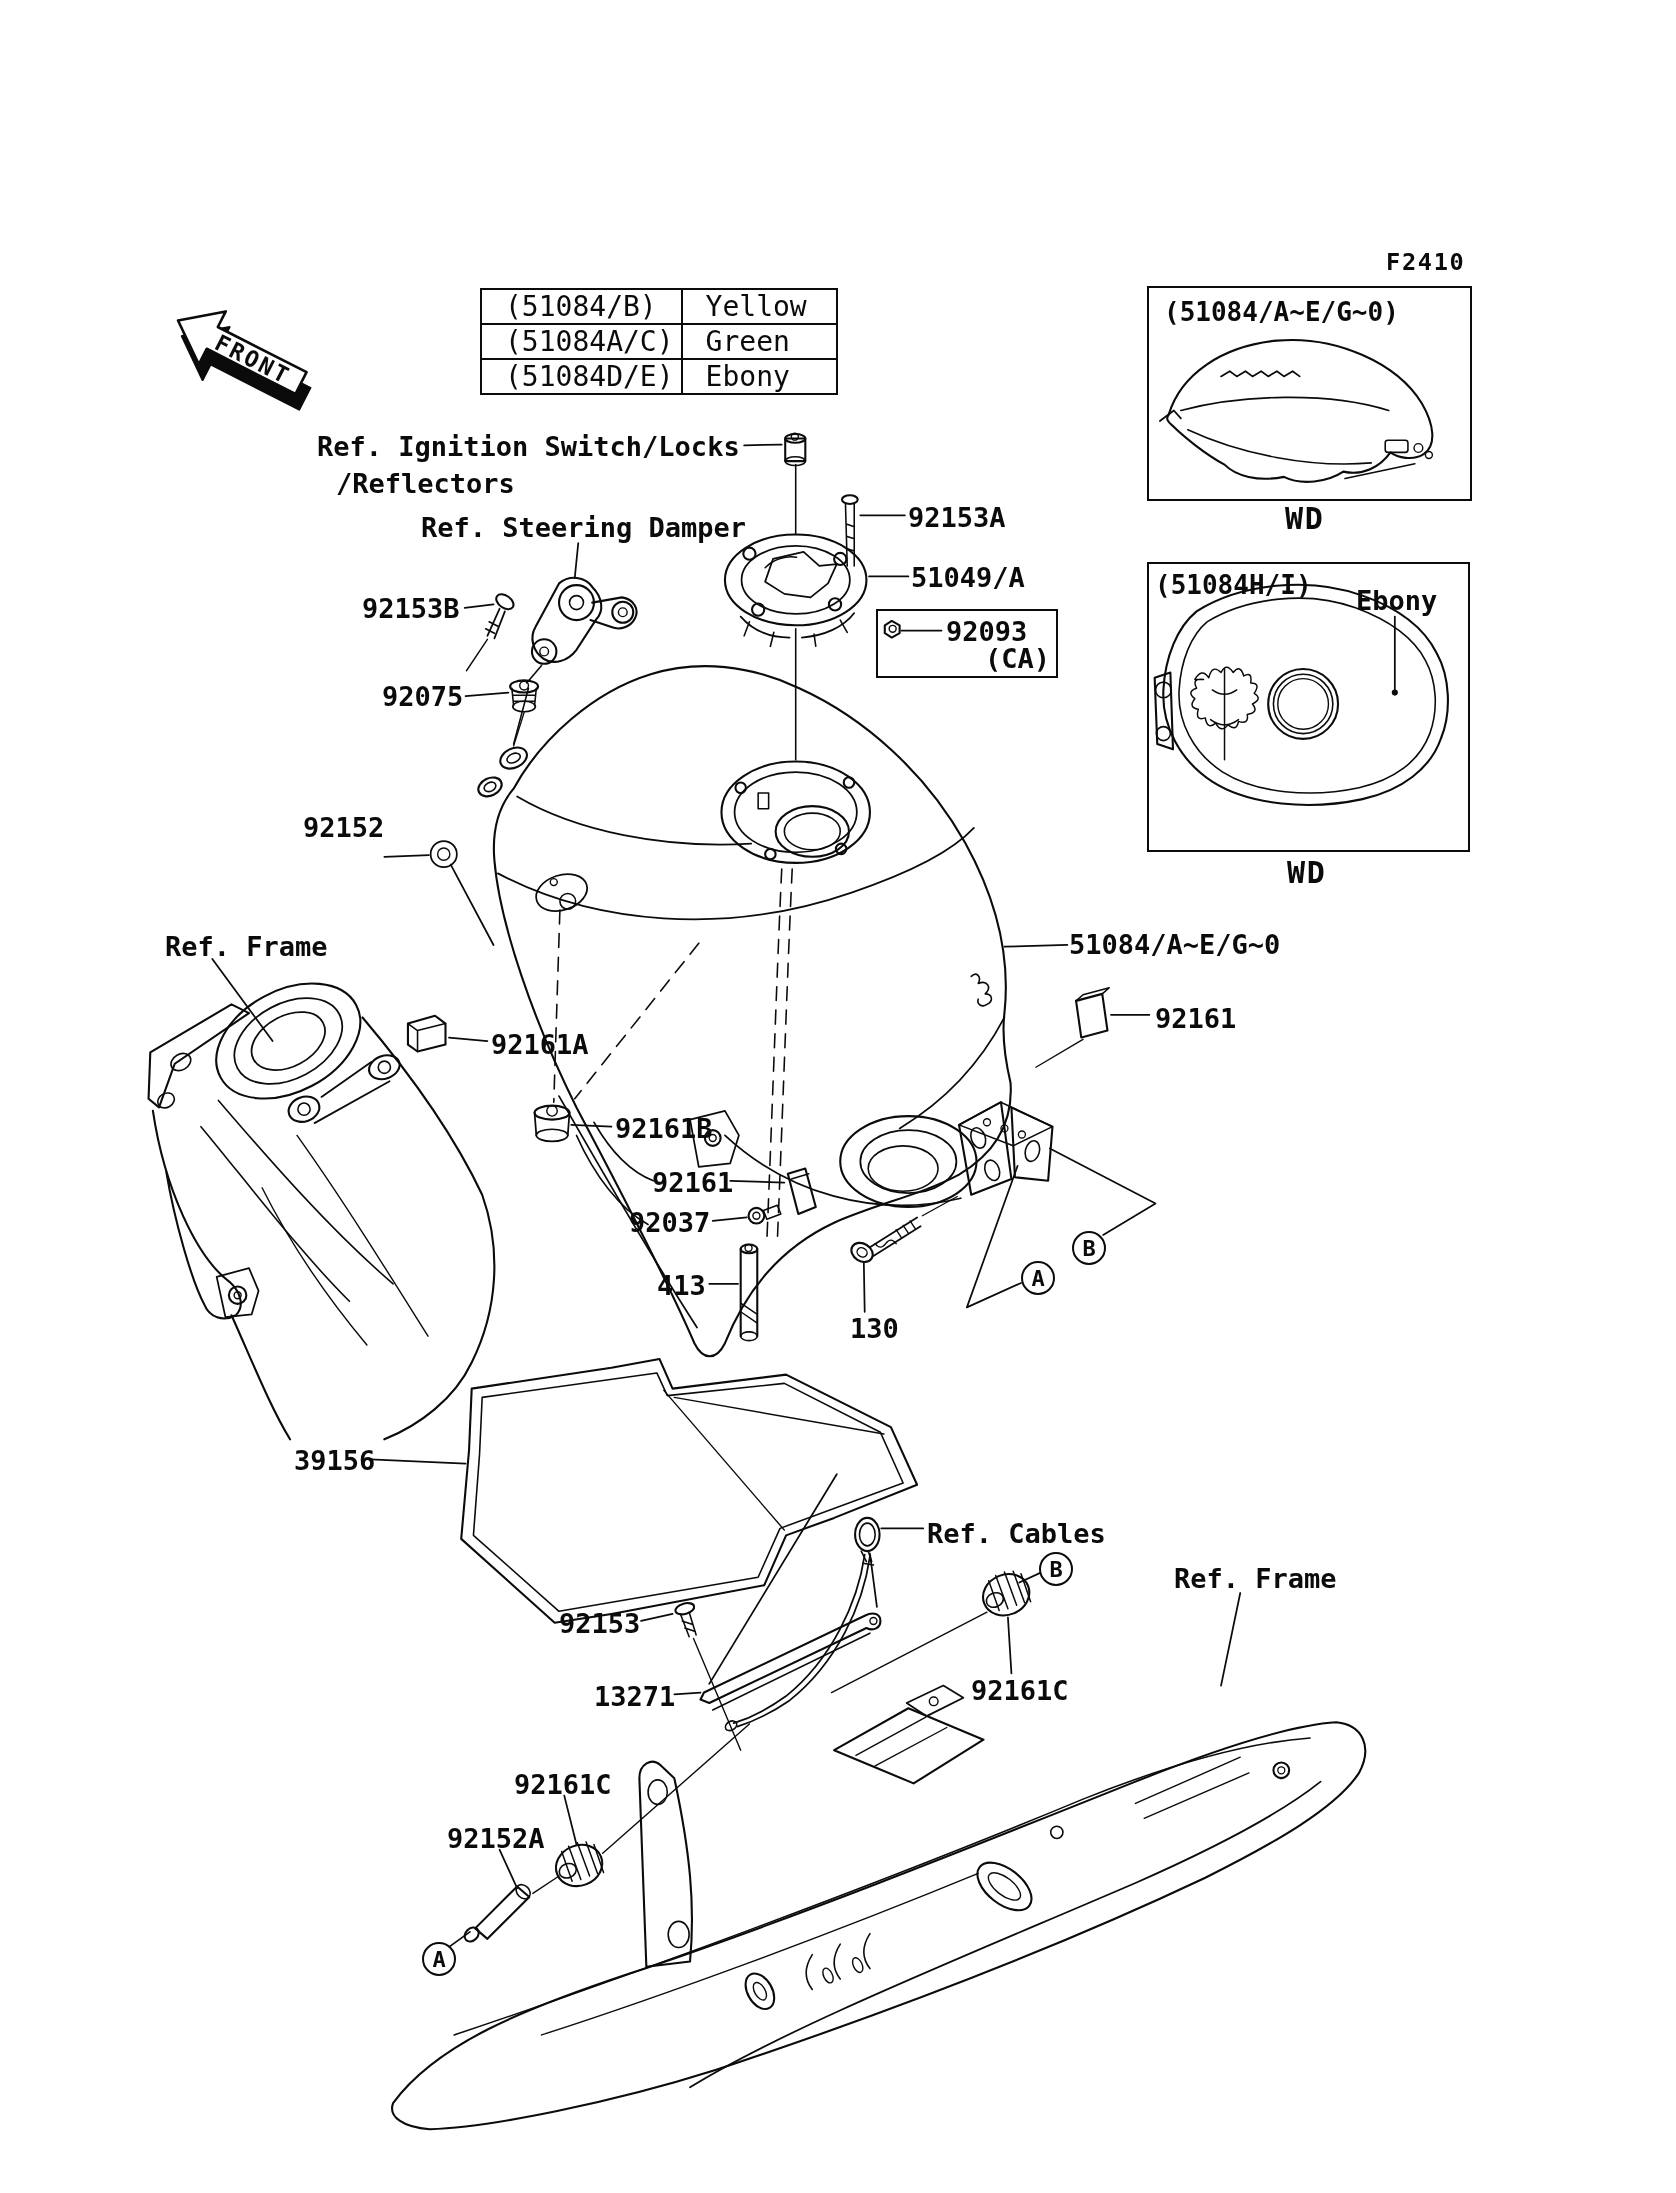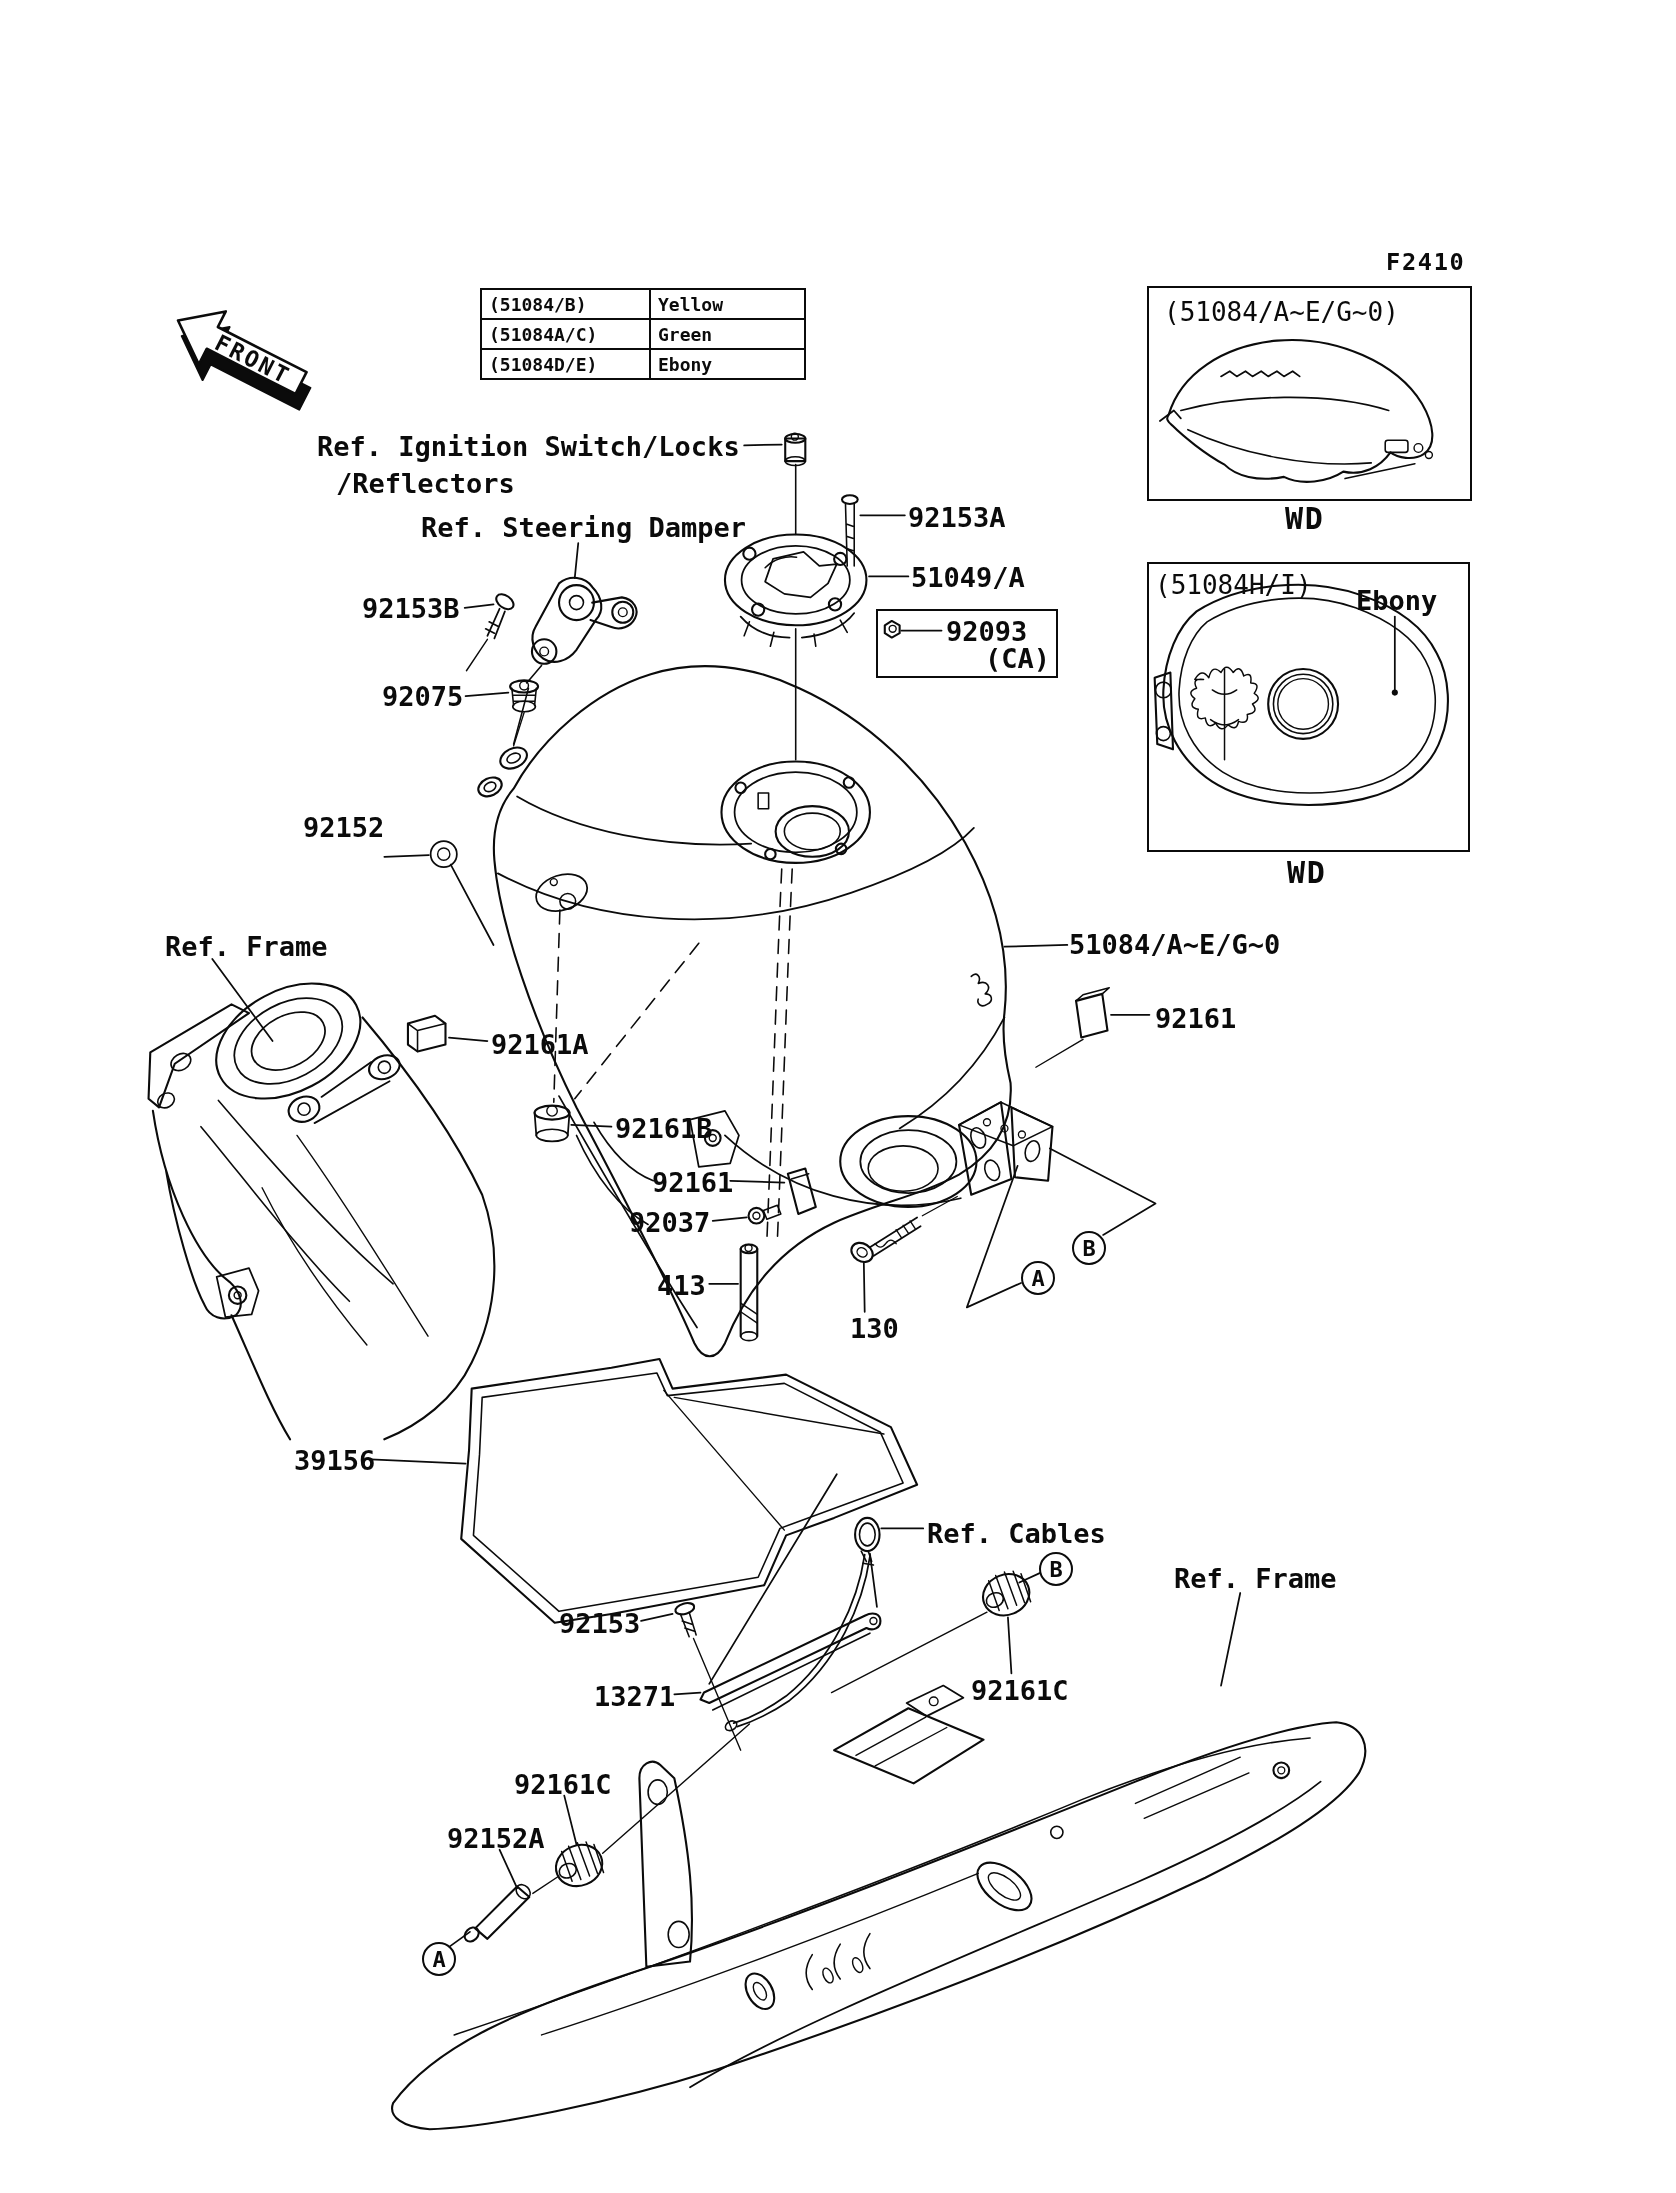--- a/index.html
+++ b/index.html
@@ -2,26 +2,26 @@
 <html style="font-size:14px"><head>
 <meta charset="utf-8">
 <style>
   html,body{margin:0;padding:0;background:#fff;}
   .stage{position:relative;width:1677px;height:2193px;background:#ffffff;overflow:hidden;
          font-family:"DejaVu Sans Mono","Liberation Mono",monospace;color:#0b0b0b;}
   .art{position:absolute;left:0;top:0;width:1677px;height:2193px;}
   .lbl{position:absolute;font-size:27px;font-weight:bold;line-height:1.05;white-space:pre;letter-spacing:0px;}
   .figcode{position:absolute;font-size:23.6px;font-weight:bold;letter-spacing:1.7px;}
   .wd{position:absolute;font-size:30px;font-weight:bold;letter-spacing:1.7px;}
-  .inset-title{position:absolute;font-size:26px;font-weight:normal;white-space:pre;}
+  .inset-title{position:absolute;font-size:26px;font-weight:bold;white-space:pre;}
   .inset-box{position:absolute;border:2.6px solid #0b0b0b;background:transparent;}
   .callout{position:absolute;width:30px;height:30px;border:2.6px solid #0b0b0b;border-radius:50%;
            display:flex;align-items:center;justify-content:center;font-size:22px;font-weight:bold;background:#fff;}
   table.ctable{position:absolute;border-collapse:collapse;table-layout:fixed;}
-  table.ctable td{border:2.6px solid #0b0b0b;font-size:18px;font-weight:bold;padding:0 7px 0 7px;height:28px;
+  table.ctable td{border:2.6px solid #0b0b0b;font-size:28px;font-weight:normal;padding:0 7px 0 23px;height:28px;
                   white-space:nowrap;overflow:hidden;}
 </style>
 </head>
 <body>
 
 <div class="stage">
 
   <svg class="art" viewBox="0 0 1920 2511" fill="none" stroke="#0b0b0b" stroke-width="2.4" stroke-linecap="round" stroke-linejoin="round">
 
     <g transform="translate(214,316) rotate(27)">

